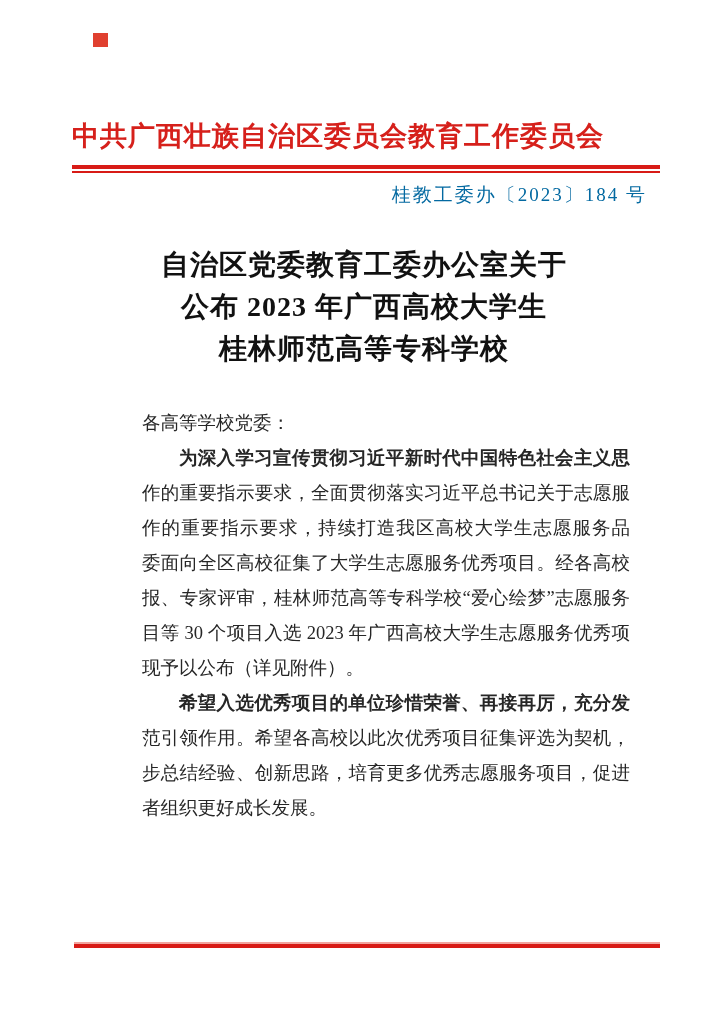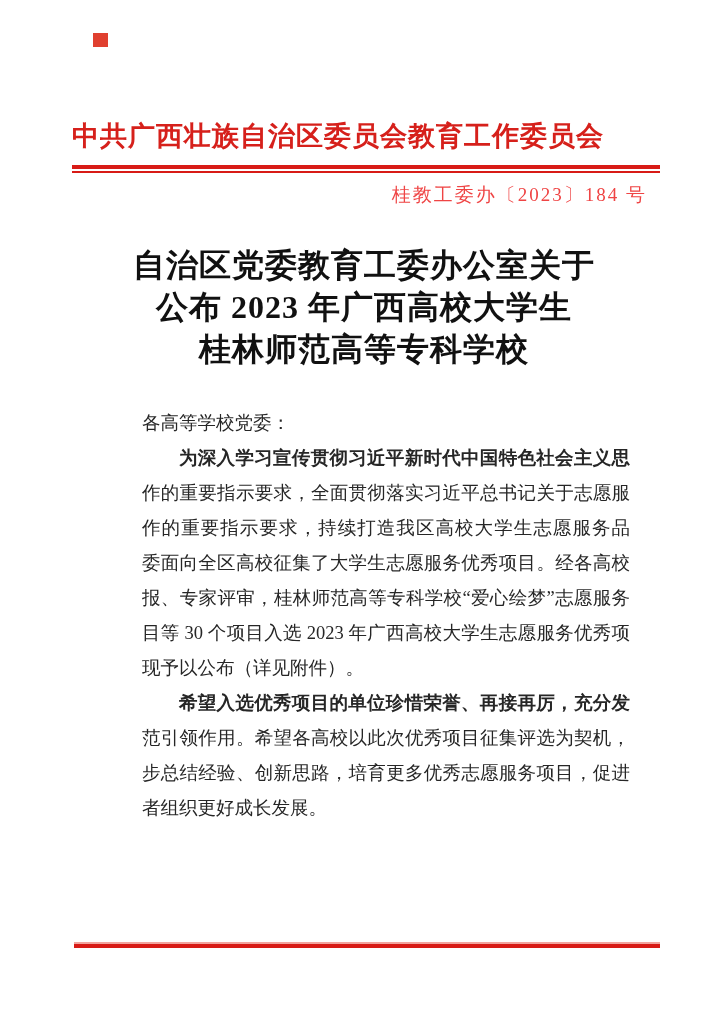--- a/index.html
+++ b/index.html
@@ -30,30 +30,30 @@
 
   
   .header-rule { position: absolute; left: 72px; top: 165px; width: 588px; }
   .header-rule .thick { height: 4px; }
   .header-rule .gap   { height: 2px; background: #ffffff; }
   .header-rule .thin  { height: 2px; }
 
   
   .doc-number {
     position: absolute; top: 182px; right: 72px;
-    font-size: 19px; color: #ef4444;
+    font-size: 19px; color: #0369a1;
     letter-spacing: 2px;
     white-space: nowrap;
   }
 
   
   .notice-title {
     position: absolute; left: 98px; top: 244px; width: 532px;
     text-align: center;
-    font-size: 32px; font-weight: bold; color: #111;
+    font-size: 28px; font-weight: bold; color: #111;
     line-height: 42px;
     letter-spacing: 1px;
   }
 
   
   .body-text {
     position: absolute; left: 98px; top: 406px; width: 532px;
     font-size: 18.5px; color: #262626;
     line-height: 35px;
   }

